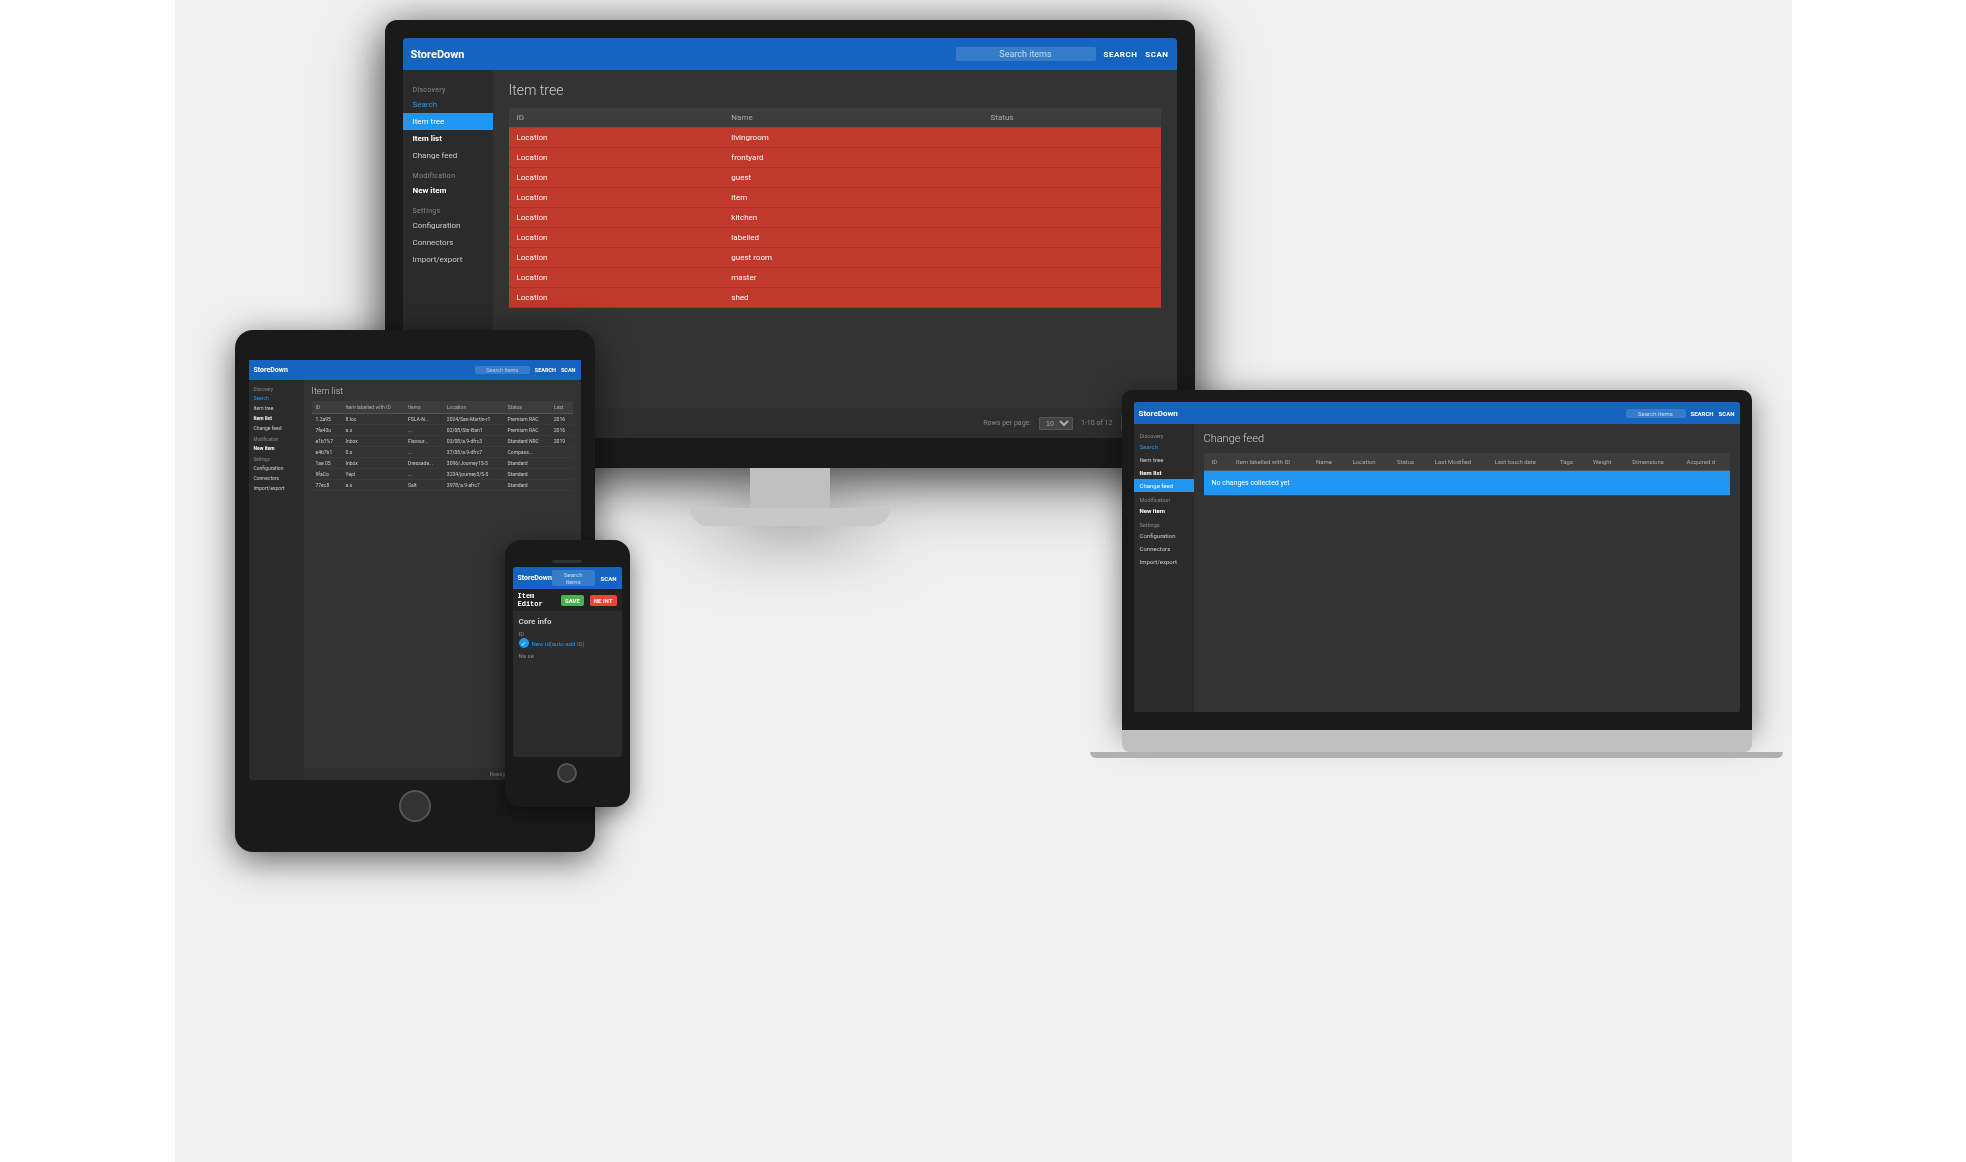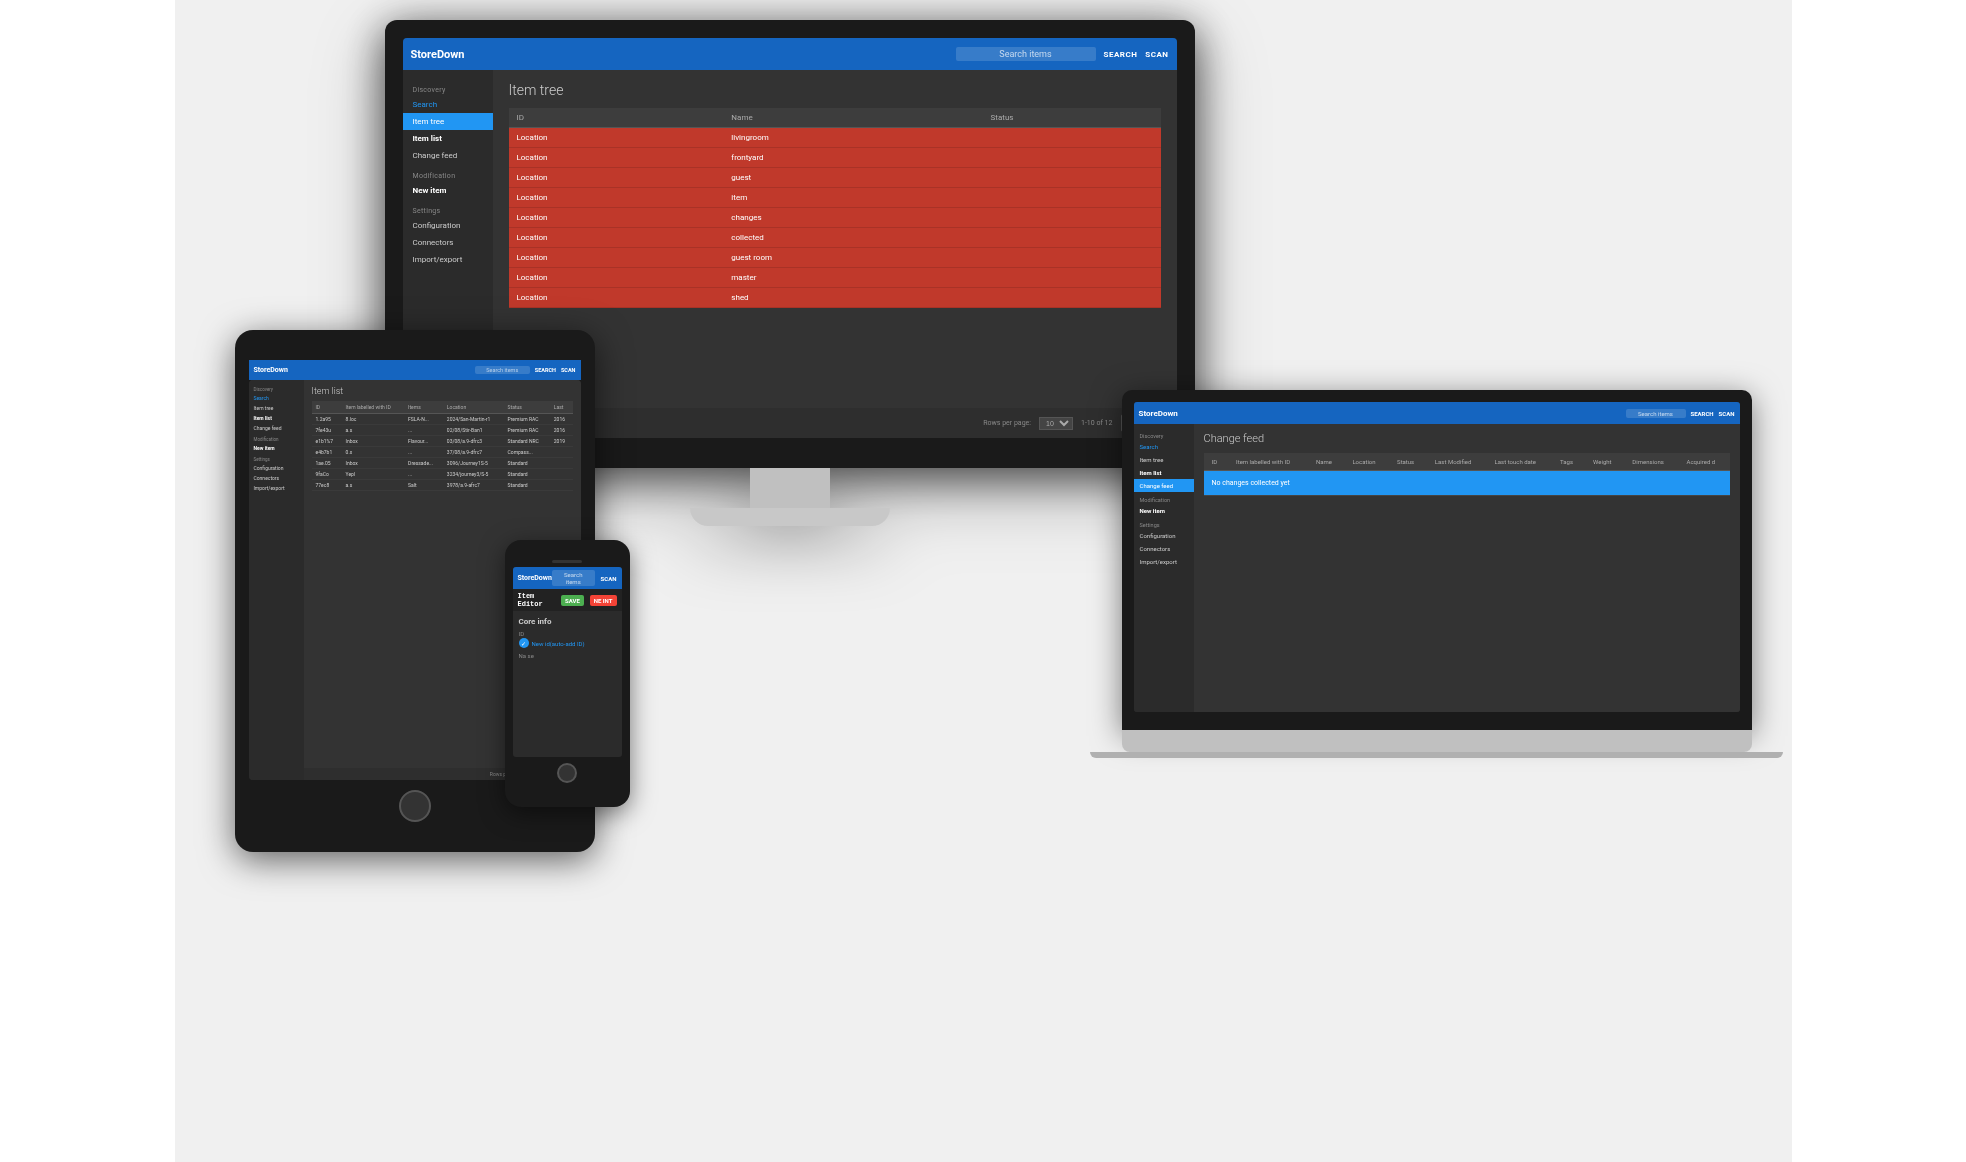--- a/index.html
+++ b/index.html
@@ -527,26 +527,26 @@
                       <td>guest</td>
                       <td></td>
                   </tr>
                   <tr class="orange">
                     <td>Location</td>
                       <td>item</td>
                       <td></td>
                   </tr>
                   <tr class="orange">
                     <td>Location</td>
-                      <td>changes</td>
+                      <td>kitchen</td>
                       <td></td>
                   </tr>
                   <tr class="orange">
                     <td>Location</td>
-                      <td>collected</td>
+                      <td>labelled</td>
                       <td></td>
                   </tr>
                   <tr class="orange">
                     <td>Location</td>
                       <td>guest room</td>
                       <td></td>
                   </tr>
                   <tr class="orange">
                     <td>Location</td>
                       <td>master</td>

